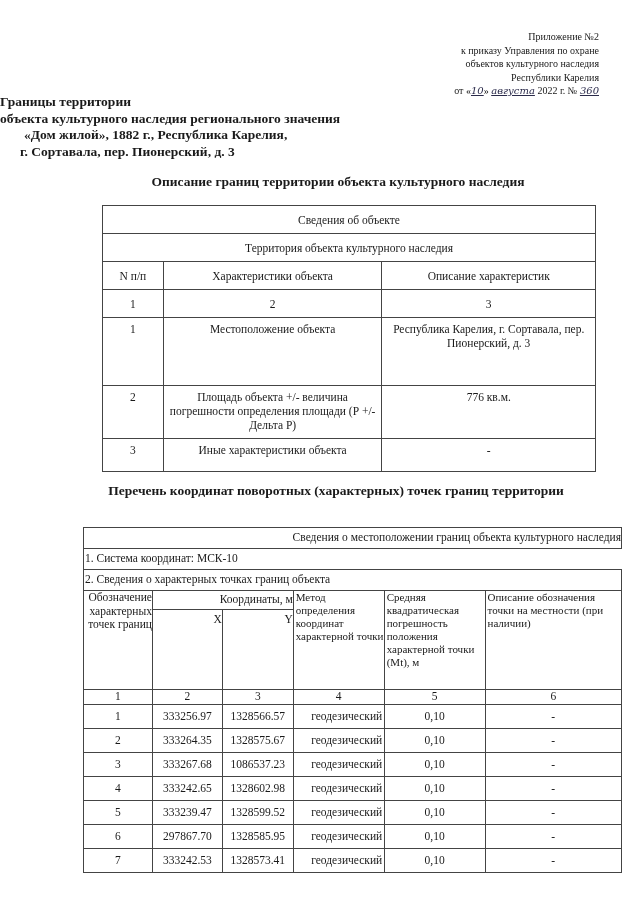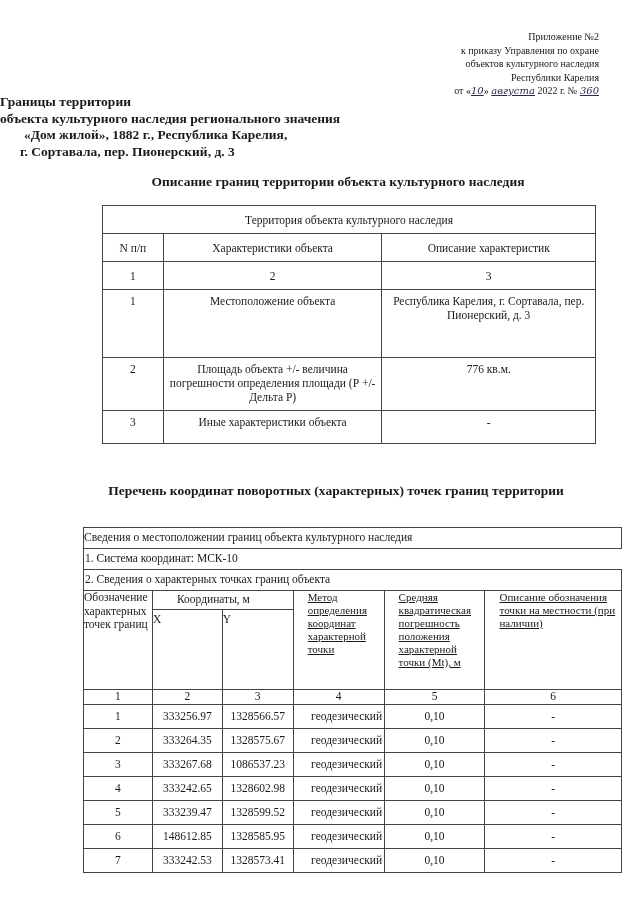--- a/index.html
+++ b/index.html
@@ -38,25 +38,25 @@
     .t1 .r3 td { height: 28px; padding-top: 4px; }
     .subtitle2 {
       position: absolute; left: 16px; width: 640px; top: 483px;
       text-align: center; font-weight: bold; font-size: 13.5px; line-height: 16.5px;
     }
     .t2 {
       position: absolute; left: 83px; top: 527px; width: 539px;
     }
     .t2 td { line-height: 13.5px; }
     .t2 .full { height: 20px; vertical-align: middle; }
-    .t2 .center { text-align: left; }
+    .t2 .center { text-align: right; }
     .t2 .left { text-align: left; padding-left: 1px; }
     .t2 .nor { border-right-color: transparent; }
     .t2 .hdr td { vertical-align: top; }
-    .t2 .small { font-size: 11px; line-height: 13px; text-align: left; padding-left: 14px; text-decoration: underline; }
+    .t2 .small { font-size: 11px; line-height: 13px; text-align: left; padding-left: 2px; }
     .t2 .datarow td { height: 23px; text-align: center; vertical-align: middle; }
     .t2 .datarow td.meth { text-align: center; padding-left: 16px; }
     .t2 .nums td { height: 14px; text-align: center; vertical-align: middle; }
   </style>
 </head>
 <body>
 
 <div class="appendix">
   <div>Приложение №2</div>
   <div>к приказу Управления по охране</div>
@@ -74,20 +74,23 @@
 
 <div class="subtitle1">Описание границ территории объекта культурного наследия</div>
 
 <table class="t1">
   <colgroup>
       <col style="width:61px">
       <col style="width:219px">
       <col style="width:214px">
     </colgroup>
   <tbody>
+      <tr>
+        <td colspan="3" class="h">Сведения об объекте</td>
+      </tr>
   <tr>
         <td colspan="3" class="h">Территория объекта культурного наследия</td>
       </tr>
   <tr>
     <td class="h">N п/п</td>
     <td class="h">Характеристики объекта</td>
     <td class="h">Описание характеристик</td>
   </tr>
   <tr>
     <td class="h">1</td>
@@ -189,21 +192,21 @@
   <tr class="datarow">
     <td>5</td>
     <td>333239.47</td>
     <td>1328599.52</td>
     <td class="meth">геодезический</td>
     <td>0,10</td>
     <td>-</td>
   </tr>
   <tr class="datarow">
     <td>6</td>
-    <td>148612.85</td>
+    <td>297867.70</td>
     <td>1328585.95</td>
     <td class="meth">геодезический</td>
     <td>0,10</td>
     <td>-</td>
   </tr>
   <tr class="datarow">
     <td>7</td>
     <td>333242.53</td>
     <td>1328573.41</td>
     <td class="meth">геодезический</td>

